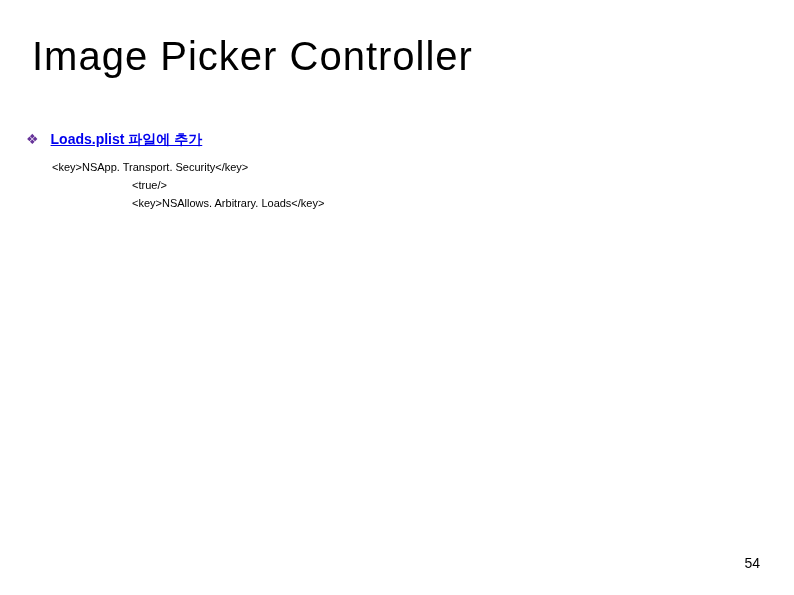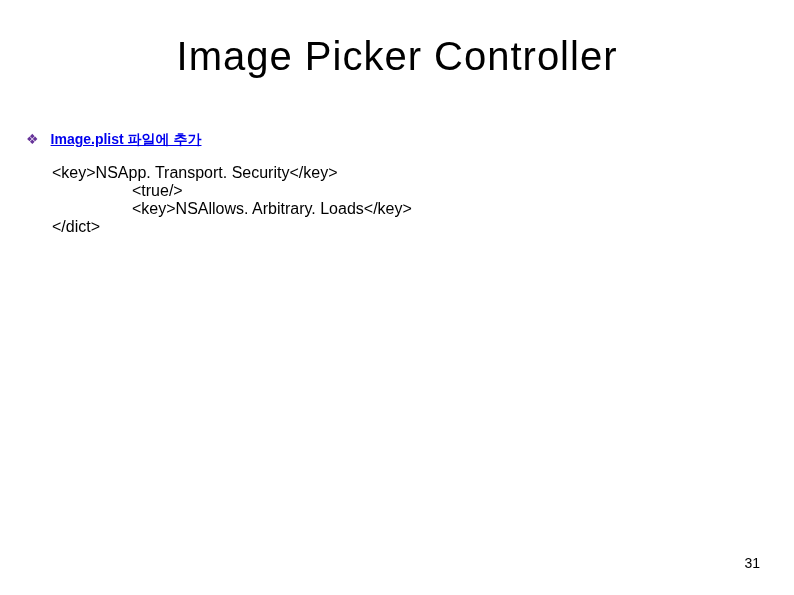--- a/index.html
+++ b/index.html
@@ -8,25 +8,25 @@
     height: 595px;
     background: #ffffff;
     position: relative;
     font-family: Arial, "Malgun Gothic", sans-serif;
   }
   .title {
     position: absolute;
     top: 34px;
     left: 0;
     width: 100%;
-    text-align: center;
     font-size: 40px;
     font-weight: 400;
     color: #000000;
     letter-spacing: 1px;
+    padding-left: 32px;
   }
   .content {
     position: absolute;
     top: 130px;
     left: 26px;
   }
   .bullet-row {
     display: flex;
     align-items: flex-start;
   }
@@ -38,22 +38,22 @@
   }
   .bullet-text {
     color: #0000ee;
     font-size: 14px;
     font-weight: bold;
     text-decoration: underline;
     line-height: 18px;
   }
   .code-block {
     margin-left: 26px;
-    margin-top: 16px;
-    font-size: 16px;
+    margin-top: 10px;
+    font-size: 11px;
     font-family: Arial, sans-serif;
     color: #000000;
     line-height: 18px;
   }
   .code-indent {
     margin-left: 80px;
   }
   .page-number {
     position: absolute;
     bottom: 24px;
@@ -63,23 +63,22 @@
   }
 </style>
 </head>
 <body>
 
 <div class="title">Image Picker Controller</div>
 
 <div class="content">
   <div class="bullet-row">
     <span class="bullet">❖</span>
-    <span class="bullet-text">Image.plist 파일에 추가</span>
+    <span class="bullet-text">Loads.plist 파일에 추가</span>
   </div>
   <div class="code-block">
     <div>&lt;key&gt;NSApp. Transport. Security&lt;/key&gt;</div>
     <div class="code-indent">&lt;true/&gt;</div>
     <div class="code-indent">&lt;key&gt;NSAllows. Arbitrary. Loads&lt;/key&gt;</div>
-    <div>&lt;/dict&gt;</div>
   </div>
 </div>
 
-<div class="page-number">31</div>
+<div class="page-number">54</div>
 
 </body></html>

